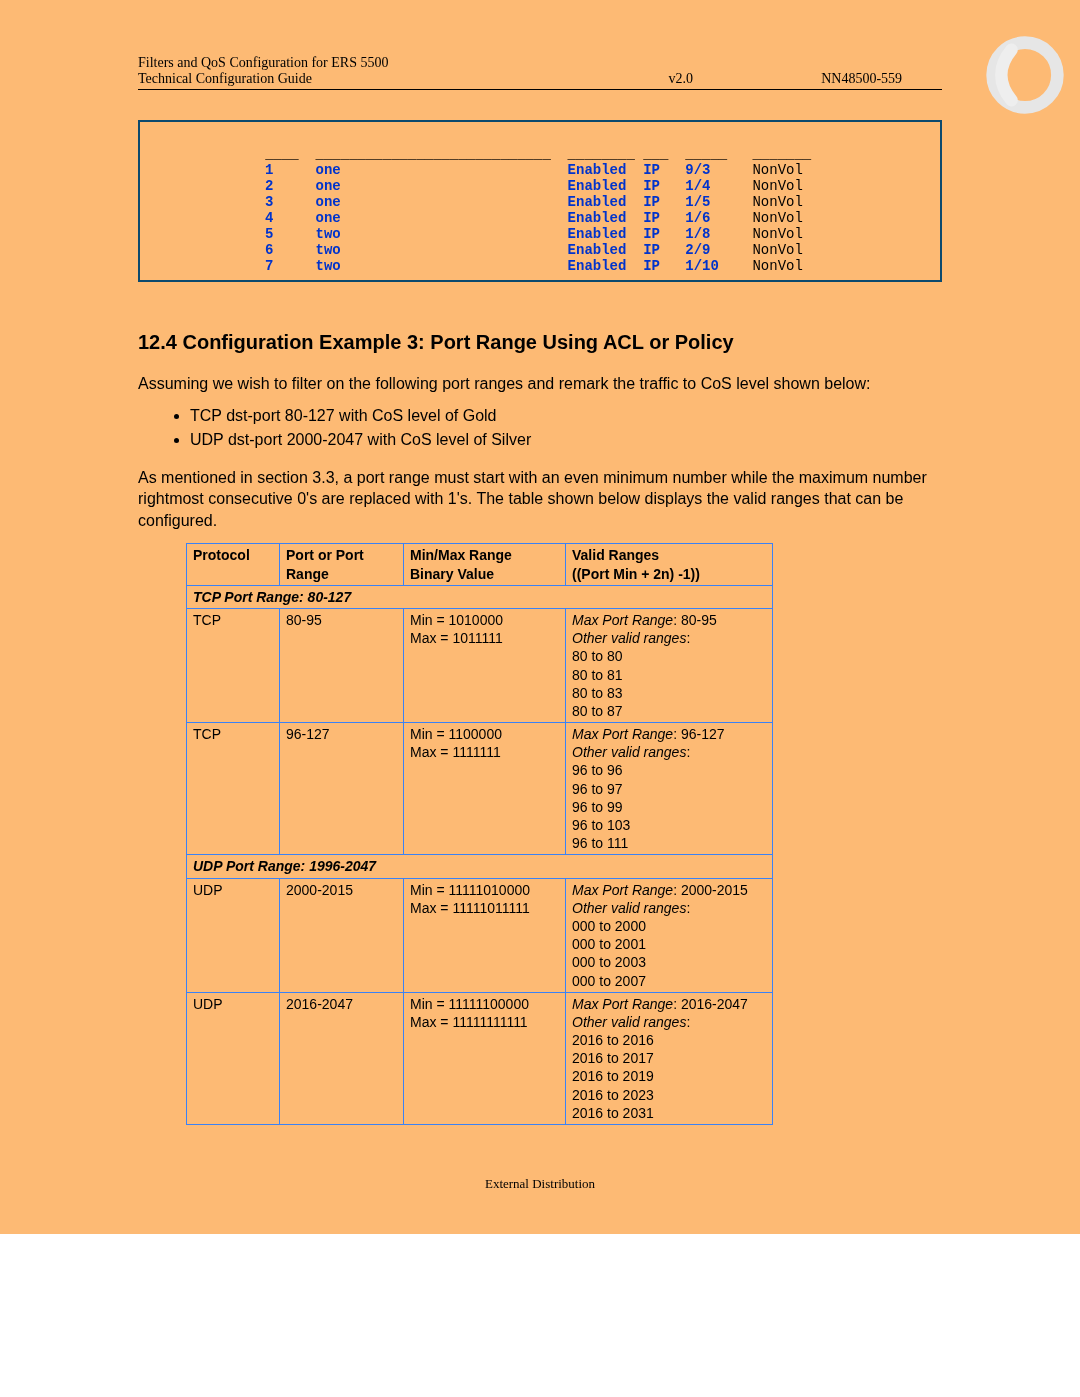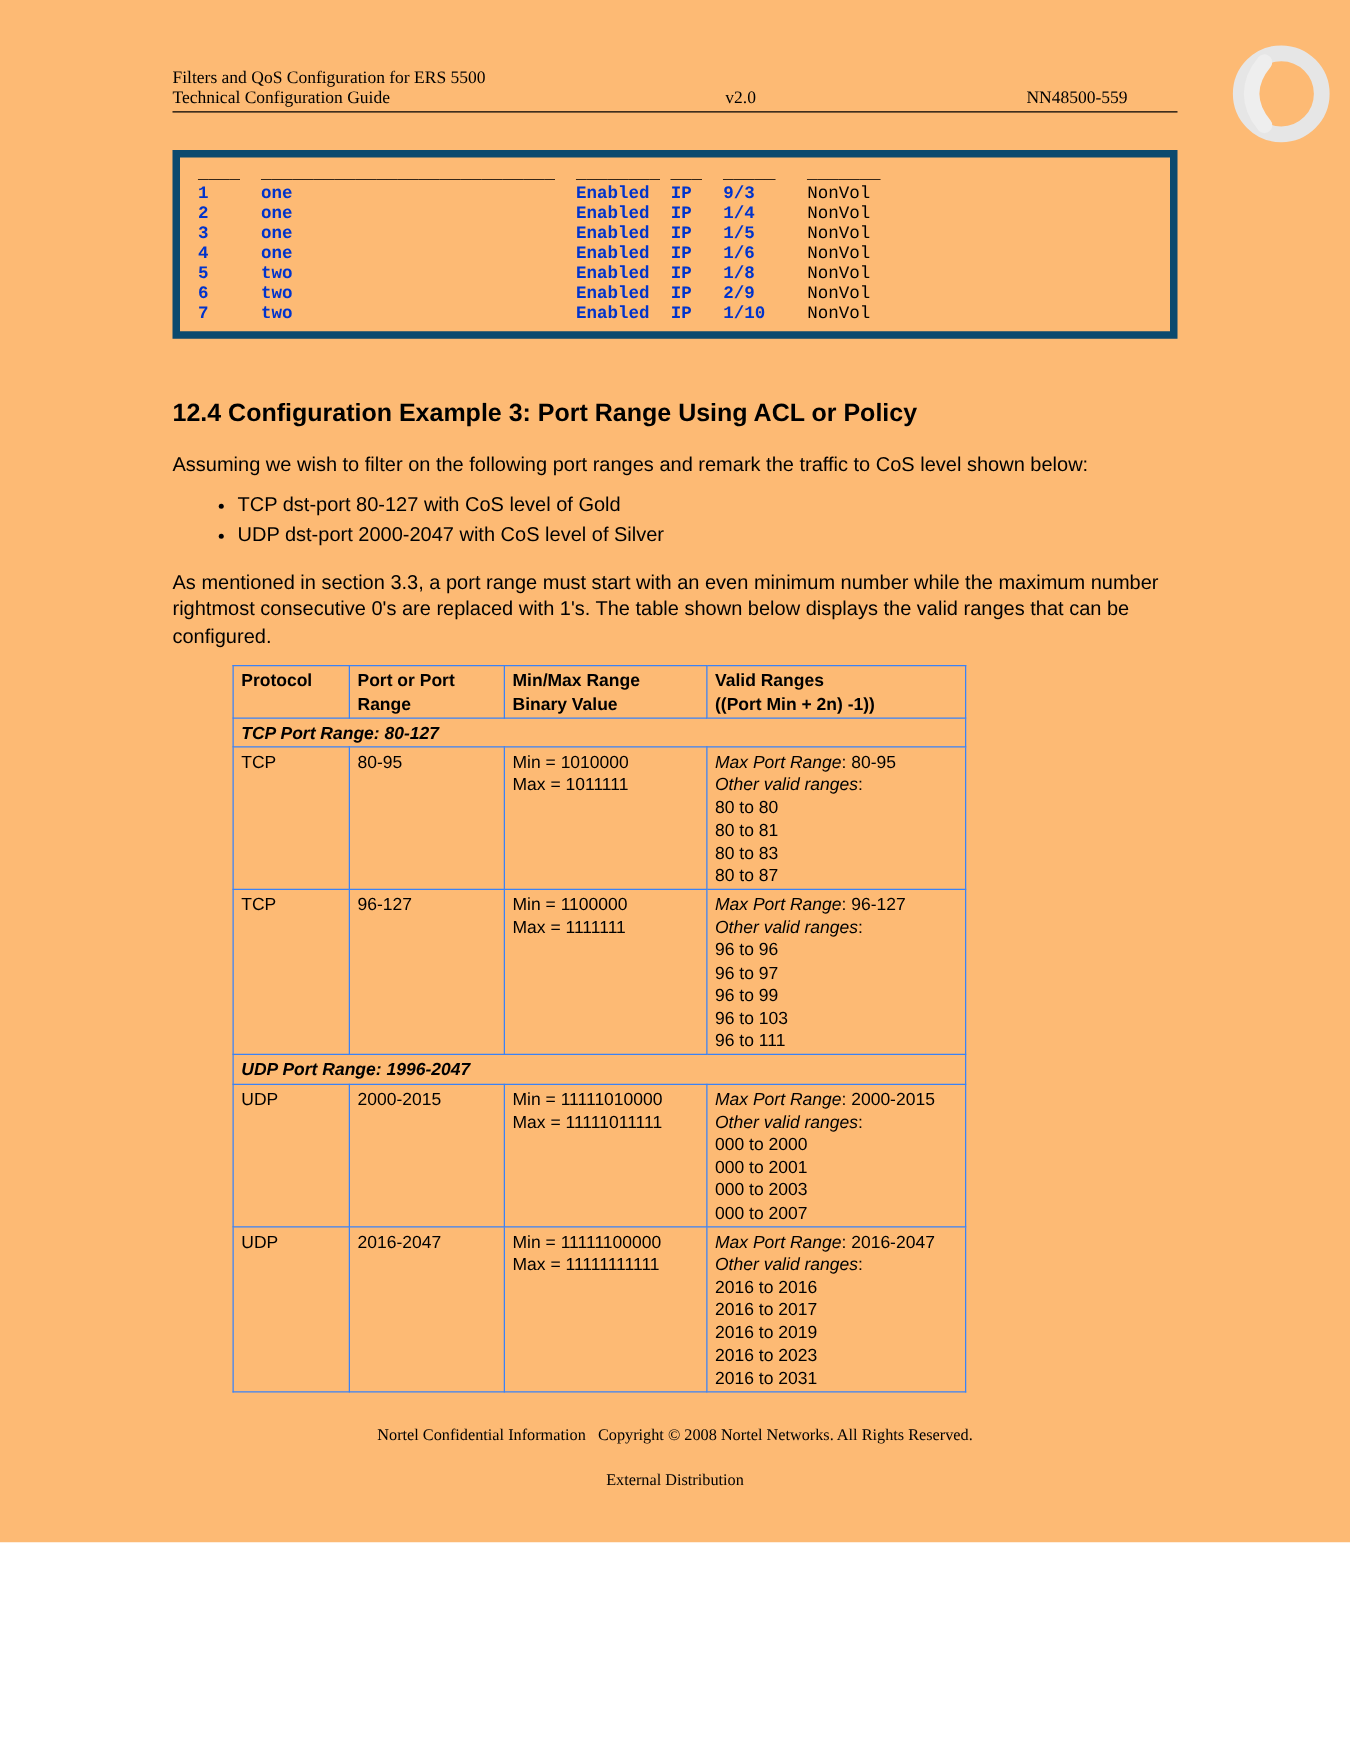--- a/index.html
+++ b/index.html
@@ -37,41 +37,42 @@
     display: flex;
     justify-content: space-between;
     align-items: baseline;
     font-size: 14px;
   }
   .header-line .left {
     flex: 1 1 55%;
   }
   .header-line .mid {
     flex: 0 0 25%;
-    text-align: left;
+    text-align: center;
   }
   .header-line .right {
     flex: 0 0 20%;
     text-align: center;
   }
 
   .content {
     position: absolute;
     left: 138px;
     right: 138px;
     top: 120px;
   }
 
   .term-box {
-    border: 6px solid #0c4a6e;
-    padding: 5px 18px 6px 6px;
+    border: 2px solid #0c4a6e;
+    padding: 24px 18px 6px 6px;
     font-family: "Courier New", Courier, monospace;
     font-size: 14px;
     white-space: pre;
     overflow: hidden;
+    text-align: center;
   }
   .term-box .b { color: #0033cc; font-weight: bold; }
 
   h2.section-title {
     font-family: Arial, Helvetica, sans-serif;
     font-weight: 700;
     font-size: 20px;
     margin: 48px 0 18px 0;
     line-height: 1.25;
   }
@@ -235,17 +236,16 @@
               <td>Min = 11111100000<br>Max = 11111111111</td>
               <td><i>Max Port Range</i>: 2016-2047<br><i>Other valid ranges</i>:<br>2016 to 2016<br>2016 to 2017<br>2016 to 2019<br>2016 to 2023<br>2016 to 2031</td>
             </tr>
           </tbody>
     </table>
     </div>
 
   </div>
 
   <div class="footer">
-    <div>Nortel Confidential Information&nbsp;&nbsp;&nbsp;Copyright © 2008 Nortel Networks. All Rights Reserved.</div>
     <div class="f2">External Distribution</div>
   </div>
 
 </div>
 
 </body></html>

